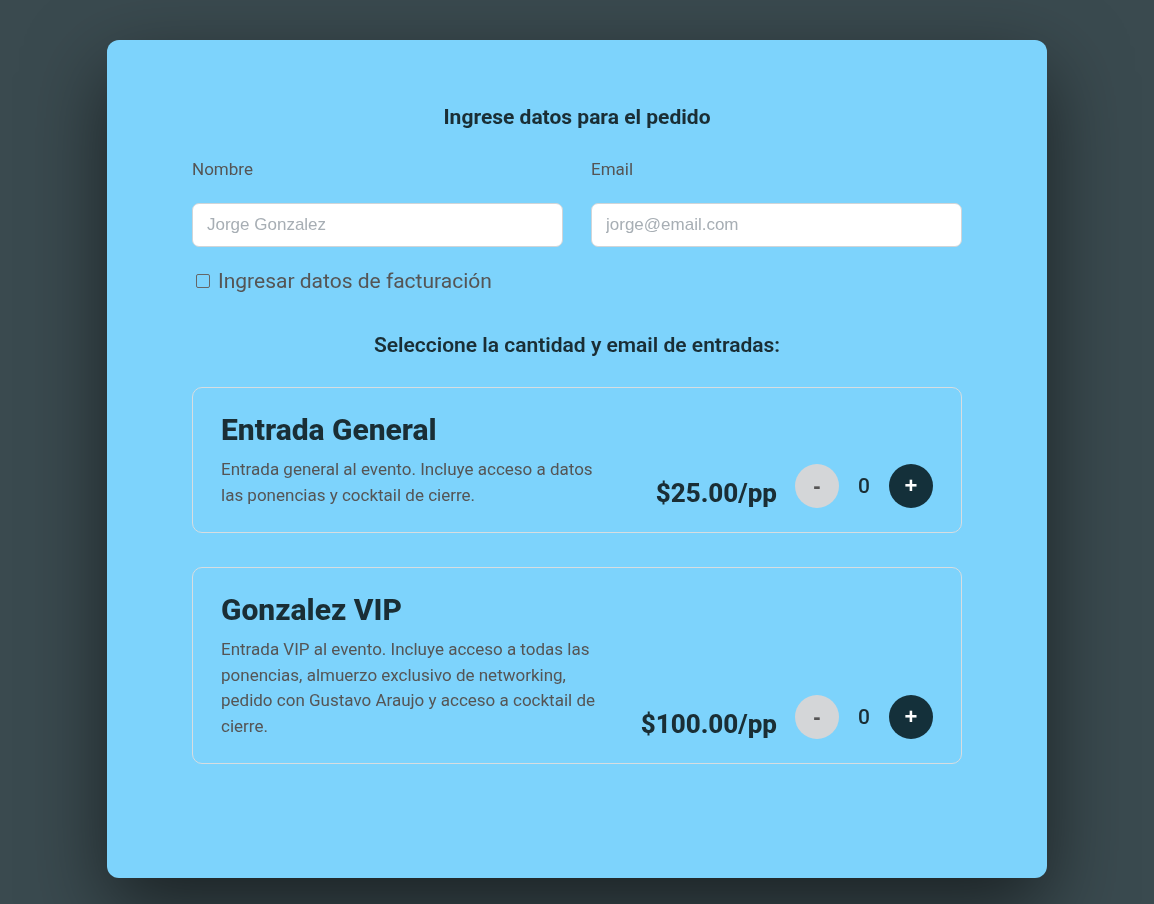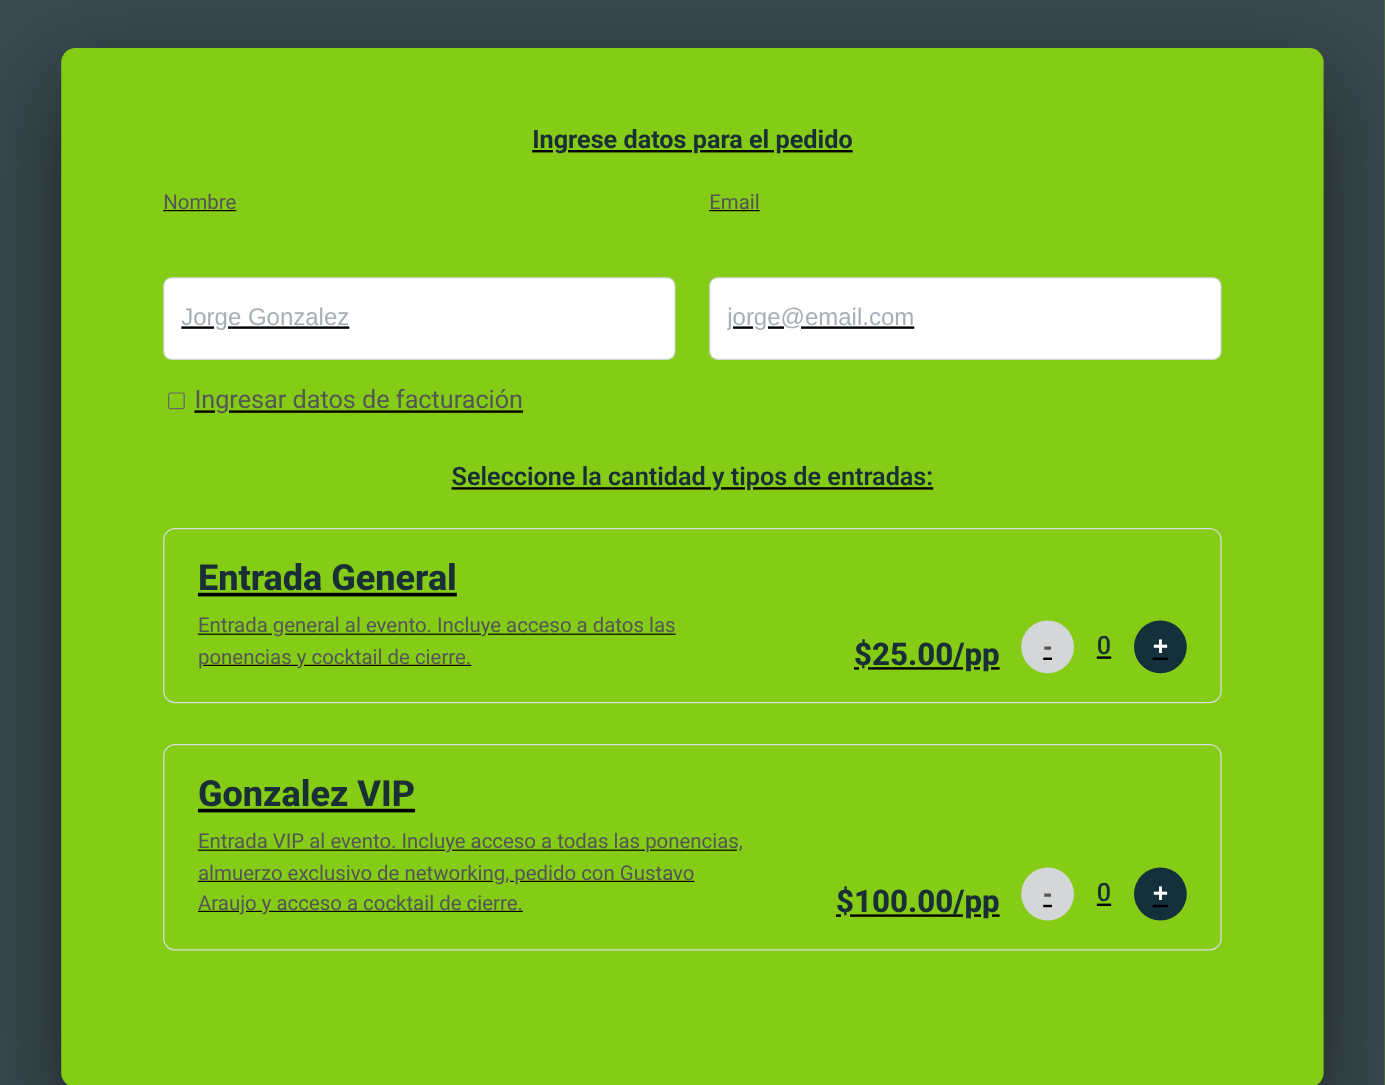--- a/index.html
+++ b/index.html
@@ -12,26 +12,25 @@
       font-family: -apple-system, BlinkMacSystemFont, 'Segoe UI', Roboto, Helvetica, Arial, sans-serif;
       background: #3a4a4f;
       display: flex;
       justify-content: center;
       align-items: flex-start;
       min-height: 100vh;
       padding: 40px 20px;
     }
     
     .card {
-      background: #84cc16;
+      background: #7dd3fc;
       border-radius: 12px;
       box-shadow: 0 30px 80px rgba(0,0,0,0.55);
-      width: 1052px;
+      width: 940px;
       padding: 65px 85px 80px 85px;
-      text-decoration: underline;
     }
     
     .heading {
       text-align: center;
       font-size: 21px;
       font-weight: 700;
       color: #1a2e35;
       margin-bottom: 30px;
     }
     
@@ -49,25 +48,24 @@
     
     .form-label {
       font-size: 17px;
       color: #555;
       margin-bottom: 24px;
     }
     
     .form-input {
       border: 1px solid #d0d5d8;
       border-radius: 7px;
-      padding: 22px 14px;
-      font-size: 20px;
+      padding: 11px 14px;
+      font-size: 17px;
       color: #333;
       outline: none;
-      margin-top: 28px;
     }
     
     .form-input::placeholder {
       color: #a7aeb4;
     }
     
     .checkbox-row {
       display: flex;
       align-items: center;
       gap: 8px;
@@ -192,21 +190,21 @@
       <label class="form-label">Email</label>
       <input type="text" class="form-input" placeholder="jorge@email.com" style="">
     </div>
   </div>
 
   <div class="checkbox-row">
     <div class="checkbox"></div>
     <span class="checkbox-label">Ingresar datos de facturación</span>
   </div>
 
-  <h3 class="subheading">Seleccione la cantidad y tipos de entradas:</h3>
+  <h3 class="subheading">Seleccione la cantidad y email de entradas:</h3>
 
   <div class="ticket-card">
     <div class="ticket-info">
       <div class="ticket-title">Entrada General</div>
       <div class="ticket-desc">Entrada general al evento. Incluye acceso a datos las ponencias y cocktail de cierre.</div>
     </div>
     <div class="ticket-right">
       <div class="ticket-price">$25.00/pp</div>
       <div class="qty-controls">
         <button class="qty-btn qty-minus">-</button>

